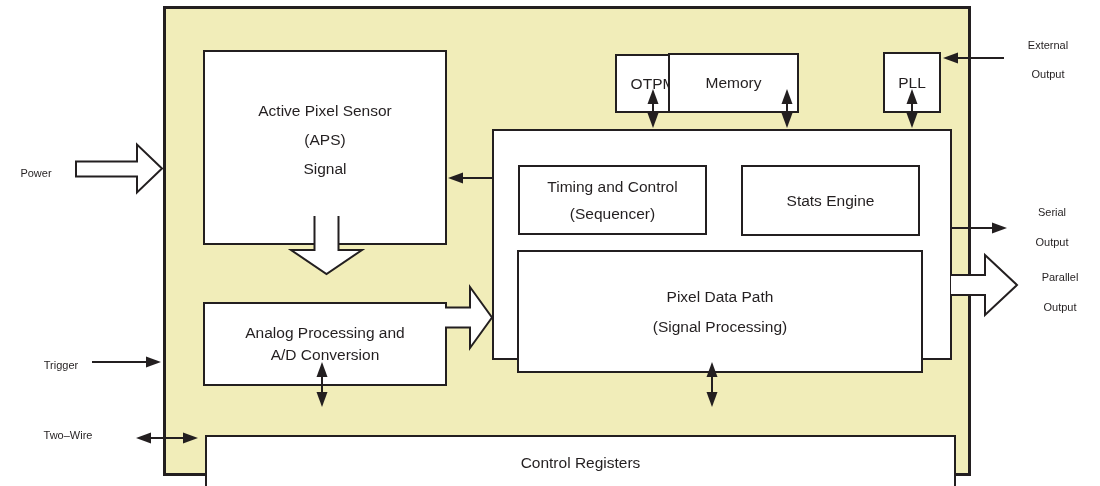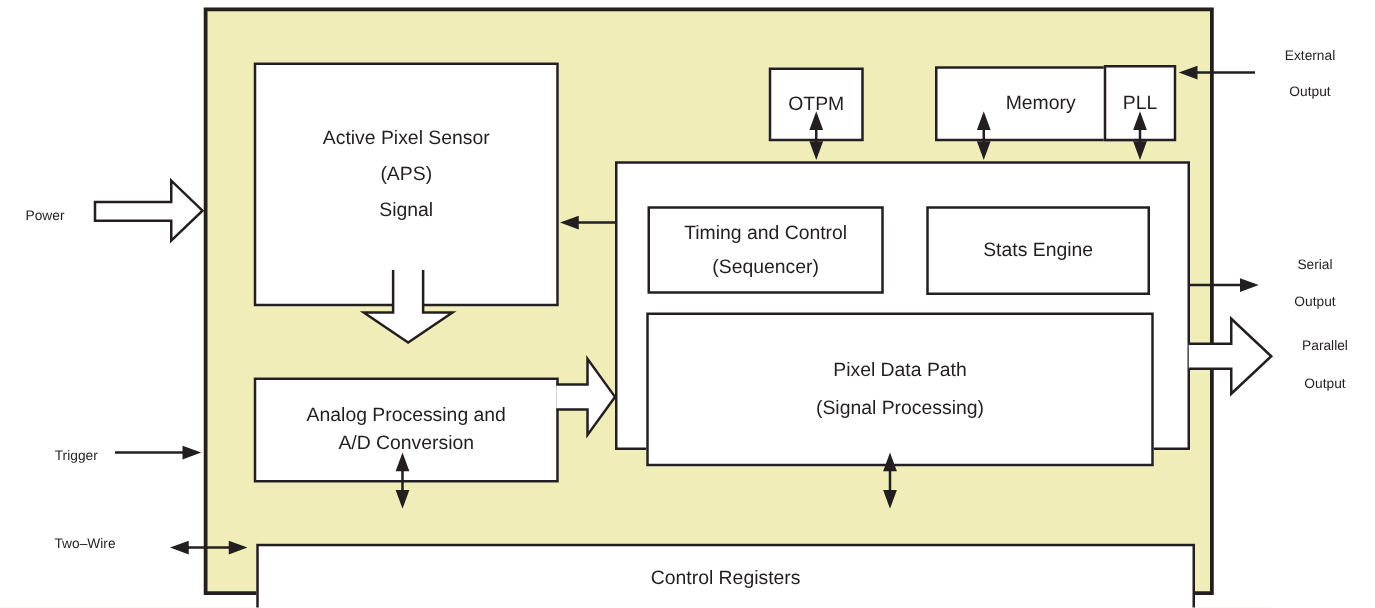--- a/index.html
+++ b/index.html
@@ -15,21 +15,21 @@
   .box{position:absolute;background:var(--block-fill);border:2px solid var(--line);display:flex;flex-direction:column;align-items:center;justify-content:center;text-align:center;font-size:15.5px;line-height:28px;margin-top:26px;}
   .box div{white-space:nowrap;}
   .b-aps{left:203px;top:24px;width:244px;height:195px;padding-bottom:16px;line-height:29px;}
   .b-analog{left:203px;top:276px;width:244px;height:84px;line-height:22px;}
   .b-inner{left:492px;top:129px;width:460px;height:231px;background:var(--block-fill);border:2px solid var(--line);position:absolute;}
   .b-timing{left:518px;top:139px;width:189px;height:70px;line-height:27px;}
   .b-stats{left:741px;top:139px;width:179px;height:71px;}
   .b-pdp{left:517px;top:224px;width:406px;height:123px;line-height:30px;}
   .b-cr{left:205px;top:409px;width:751px;height:55px;}
   .b-otpm{left:615px;top:28px;width:76px;height:59px;}
-  .b-memory{left:748px;top:27px;width:169px;height:60px;}
+  .b-memory{left:668px;top:27px;width:131px;height:60px;}
   .b-pll{left:883px;top:26px;width:58px;height:61px;}
   .ext-label{position:absolute;font-size:11px;text-align:center;line-height:29px;white-space:nowrap;}
   .l-power{left:4px;top:159px;width:64px;}
   .l-trigger{left:19px;top:351px;width:84px;}
   .l-twowire{left:0px;top:424px;width:136px;line-height:23px;}
   .l-extclock{left:1000px;top:31px;width:96px;}
   .l-serial{left:1004px;top:197px;width:96px;line-height:30px;}
   .l-parallel{left:1012px;top:262px;width:96px;line-height:30px;}
   svg.overlay{position:absolute;left:0;top:0;width:1100px;height:486px;pointer-events:none;}
   .block-arrow{fill:var(--block-fill);stroke:var(--line);stroke-width:2;stroke-linejoin:miter;}

